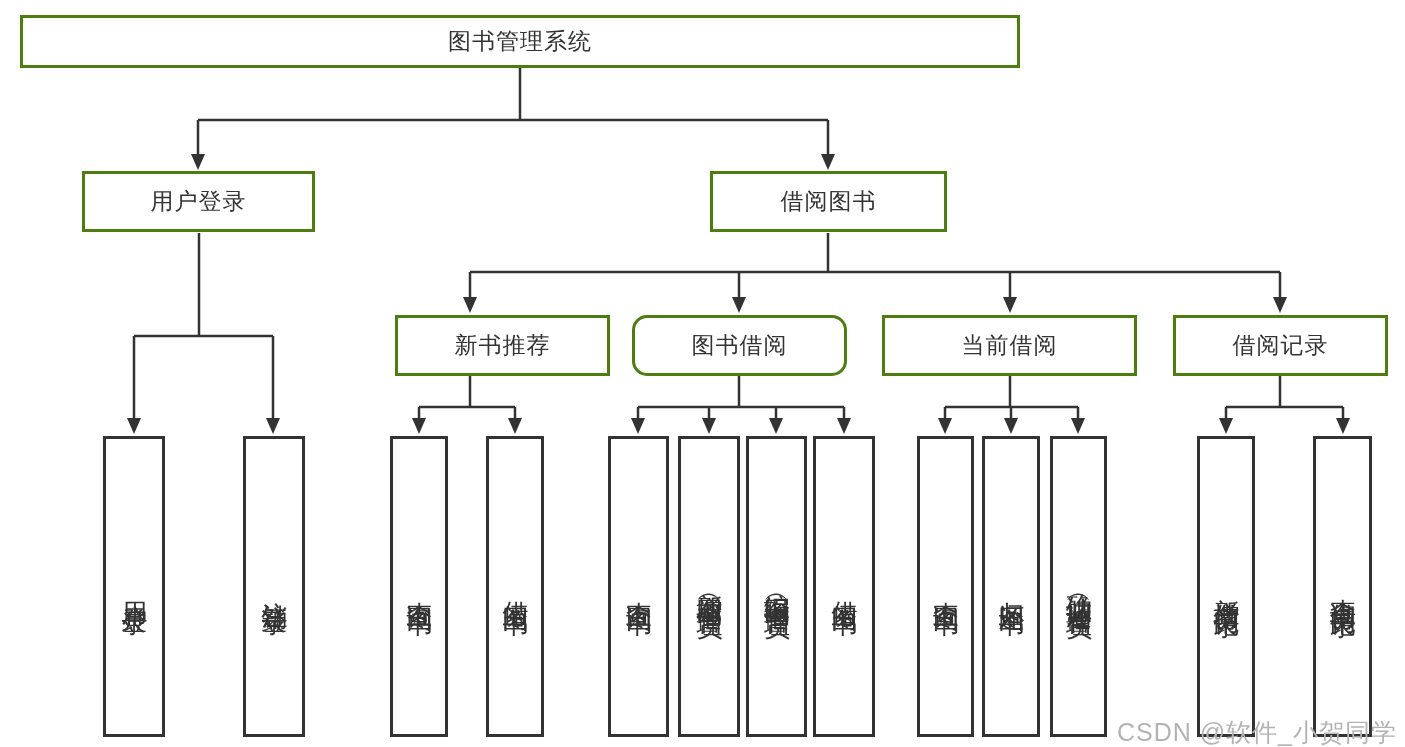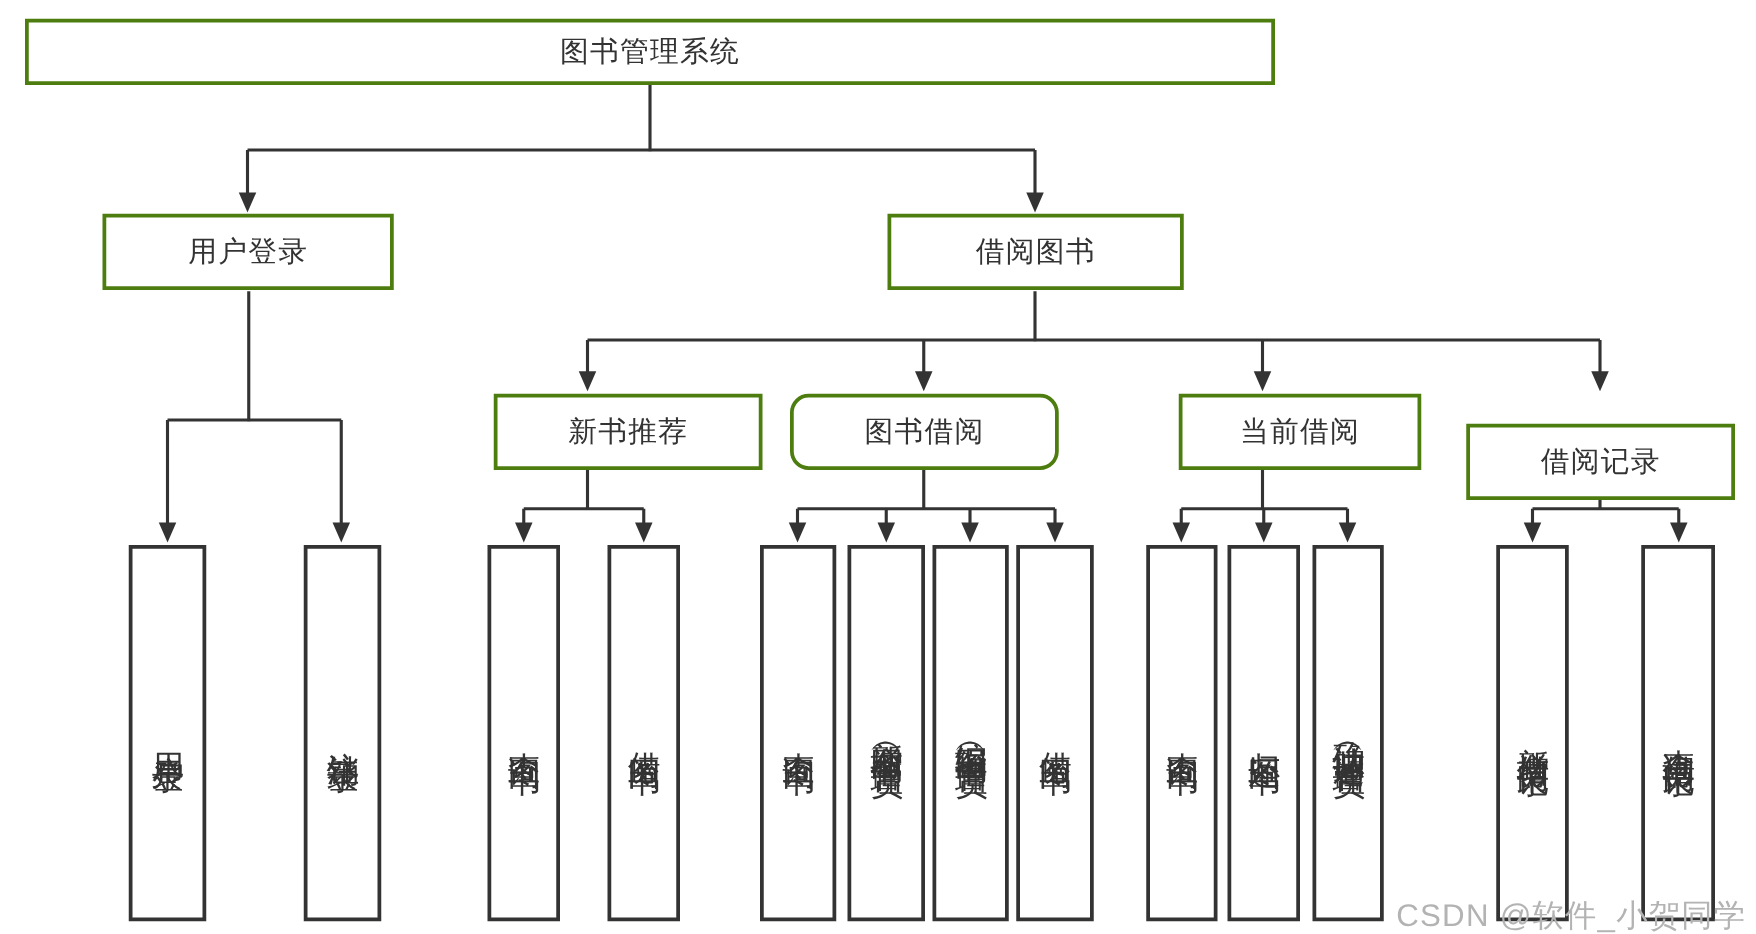--- a/index.html
+++ b/index.html
@@ -57,22 +57,22 @@
   
   #n-root  { left: 20px;  top: 15px;  width: 1000px; height: 53px; }
 
   
   #n-login { left: 82px;  top: 171px; width: 233px;  height: 61px; }
   #n-mgmt  { left: 710px; top: 171px; width: 237px;  height: 61px; }
 
   
   #n-recommend { left: 363px;  top: 315px; width: 215px; height: 61px; margin-left: 32px; }
   #n-borrow    { left: 632px;  top: 315px; width: 215px; height: 61px; border-radius: 15px; }
-  #n-current   { left: 943px;  top: 315px; width: 194px; height: 61px; }
-  #n-records   { left: 1173px; top: 315px; width: 215px; height: 61px; margin-top: 24px; }
+  #n-current   { left: 882px;  top: 315px; width: 255px; height: 61px; }
+  #n-records   { left: 1173px; top: 315px; width: 215px; height: 61px; }
 
   
   .leaf { top: 436px; height: 301px; }
   #lf-login-1  { left: 103px;  width: 62px; }
   #lf-login-2  { left: 243px;  width: 62px; }
   #lf-rec-1    { left: 390px;  width: 58px; }
   #lf-rec-2    { left: 486px;  width: 58px; }
   #lf-bor-1    { left: 608px;  width: 61px; }
   #lf-bor-2    { left: 678px;  width: 62px; }
   #lf-bor-3    { left: 746px;  width: 61px; }

